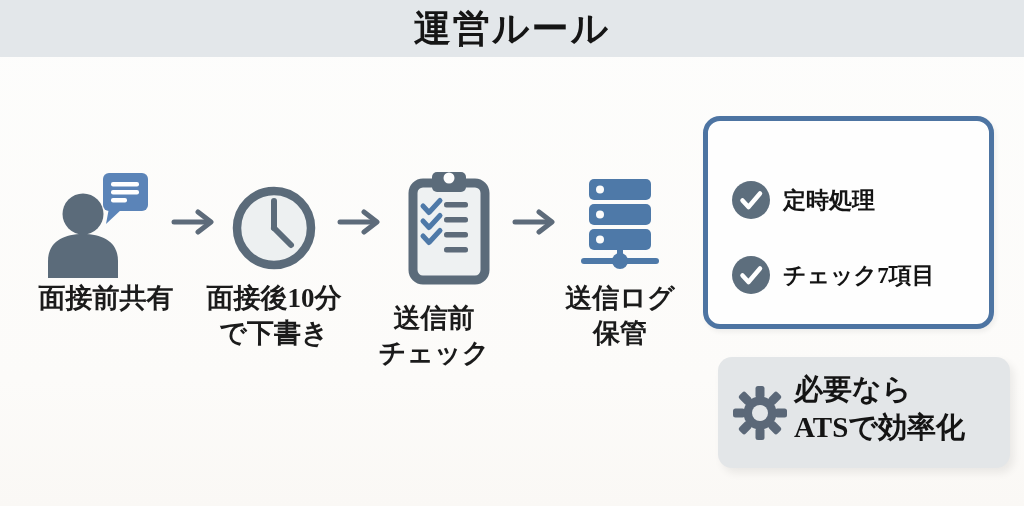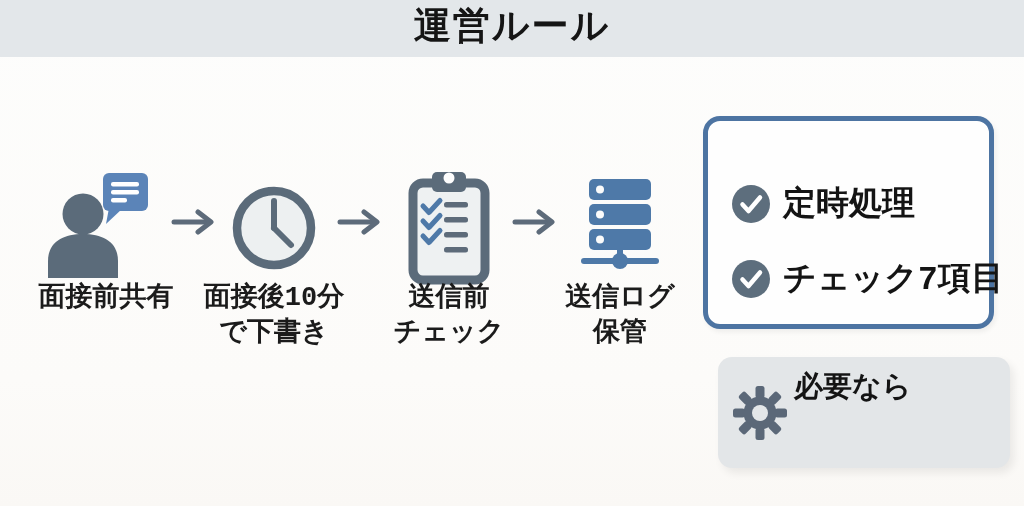--- a/index.html
+++ b/index.html
@@ -1,18 +1,18 @@
 <!DOCTYPE html>
 <html><head>
 <meta charset="utf-8">
 <style>
   html,body{margin:0;padding:0;background:#ffffff;}
   #stage{
     position:relative;width:1024px;height:506px;overflow:hidden;
-    font-family:Liberation Mono, monospace;
+    font-family:Liberation Serif, serif;
     background:linear-gradient(180deg,#fdfdfc 0%,#fcfbf9 75%,#faf8f5 100%);
   }
   .header{
     position:absolute;left:0;top:0;width:1024px;height:57px;
     background:#e3e7ea;
   }
   .title{
     width:100%;height:57px;line-height:57px;text-align:center;
     font-size:37px;font-weight:800;color:#151515;letter-spacing:2px;
   }
@@ -24,21 +24,21 @@
   .rules-box{
     position:absolute;left:703px;top:116px;width:281px;height:203px;
     border:5px solid #4d74a2;border-radius:17px;background:#fefefe;
     box-shadow:2px 3px 5px rgba(0,0,0,0.06);
   }
   .rule-row{
     position:absolute;left:24px;display:flex;align-items:center;gap:13px;
   }
   .rule-row.r0{top:60px;}
   .rule-row.r1{top:123px;margin-top:12px;}
-  .rule-label{font-size:33px;font-weight:800;color:#141414;white-space:nowrap;}
+  .rule-label{font-size:23px;font-weight:800;color:#141414;white-space:nowrap;}
   .note-box{
     position:absolute;left:718px;top:357px;width:292px;height:111px;
     border-radius:14px;background:#e3e6e8;
     box-shadow:4px 5px 8px rgba(0,0,0,0.07);
   }
   .note-gear{position:absolute;left:15px;top:29px;}
   .note-text{
     position:absolute;left:76px;top:13px;
     font-size:29px;line-height:38px;font-weight:800;color:#141414;white-space:nowrap;
   }
@@ -123,21 +123,21 @@
   </div>
 
   <div class="step-label" style="left:0px;margin-left:23px;">
     <div>面接前共有</div>
     <div></div>
   </div>
   <div class="step-label" style="left:191px;">
     <div>面接後10分</div>
     <div>で下書き</div>
   </div>
-  <div class="step-label" style="left:366px;">
+  <div class="step-label" style="left:351px;margin-top:20px;">
     <div>送信前</div>
     <div>チェック</div>
   </div>
   <div class="step-label" style="left:537px;">
     <div>送信ログ</div>
     <div>保管</div>
   </div>
 
   <div class="rules-box">
     <div class="rule-row r0">
@@ -168,16 +168,17 @@
           <rect x="22.5" y="0" width="9" height="12" rx="2.5" transform="rotate(180 27 27)"></rect>
           <rect x="22.5" y="0" width="9" height="12" rx="2.5" transform="rotate(225 27 27)"></rect>
           <rect x="22.5" y="0" width="9" height="12" rx="2.5" transform="rotate(270 27 27)"></rect>
           <rect x="22.5" y="0" width="9" height="12" rx="2.5" transform="rotate(315 27 27)"></rect>
         </g>
         <circle cx="27" cy="27" r="8" fill="#e3e6e8"></circle>
       </svg>
     </div>
     <div class="note-text">
       <div>必要なら</div>
+      <div>ATSで効率化</div>
     </div>
   </div>
 
 </div>
 
 </body></html>

